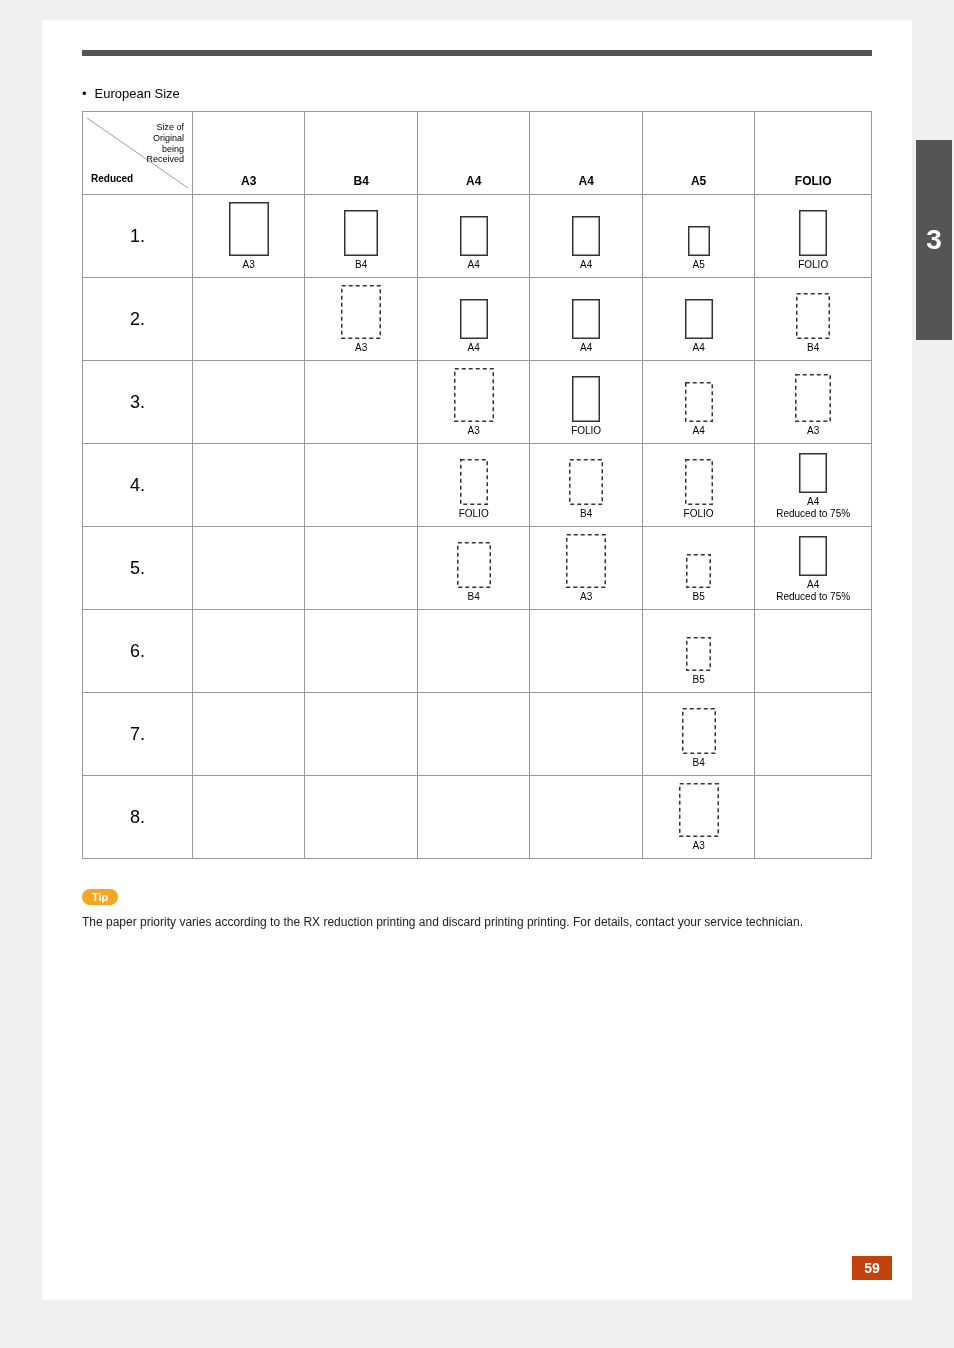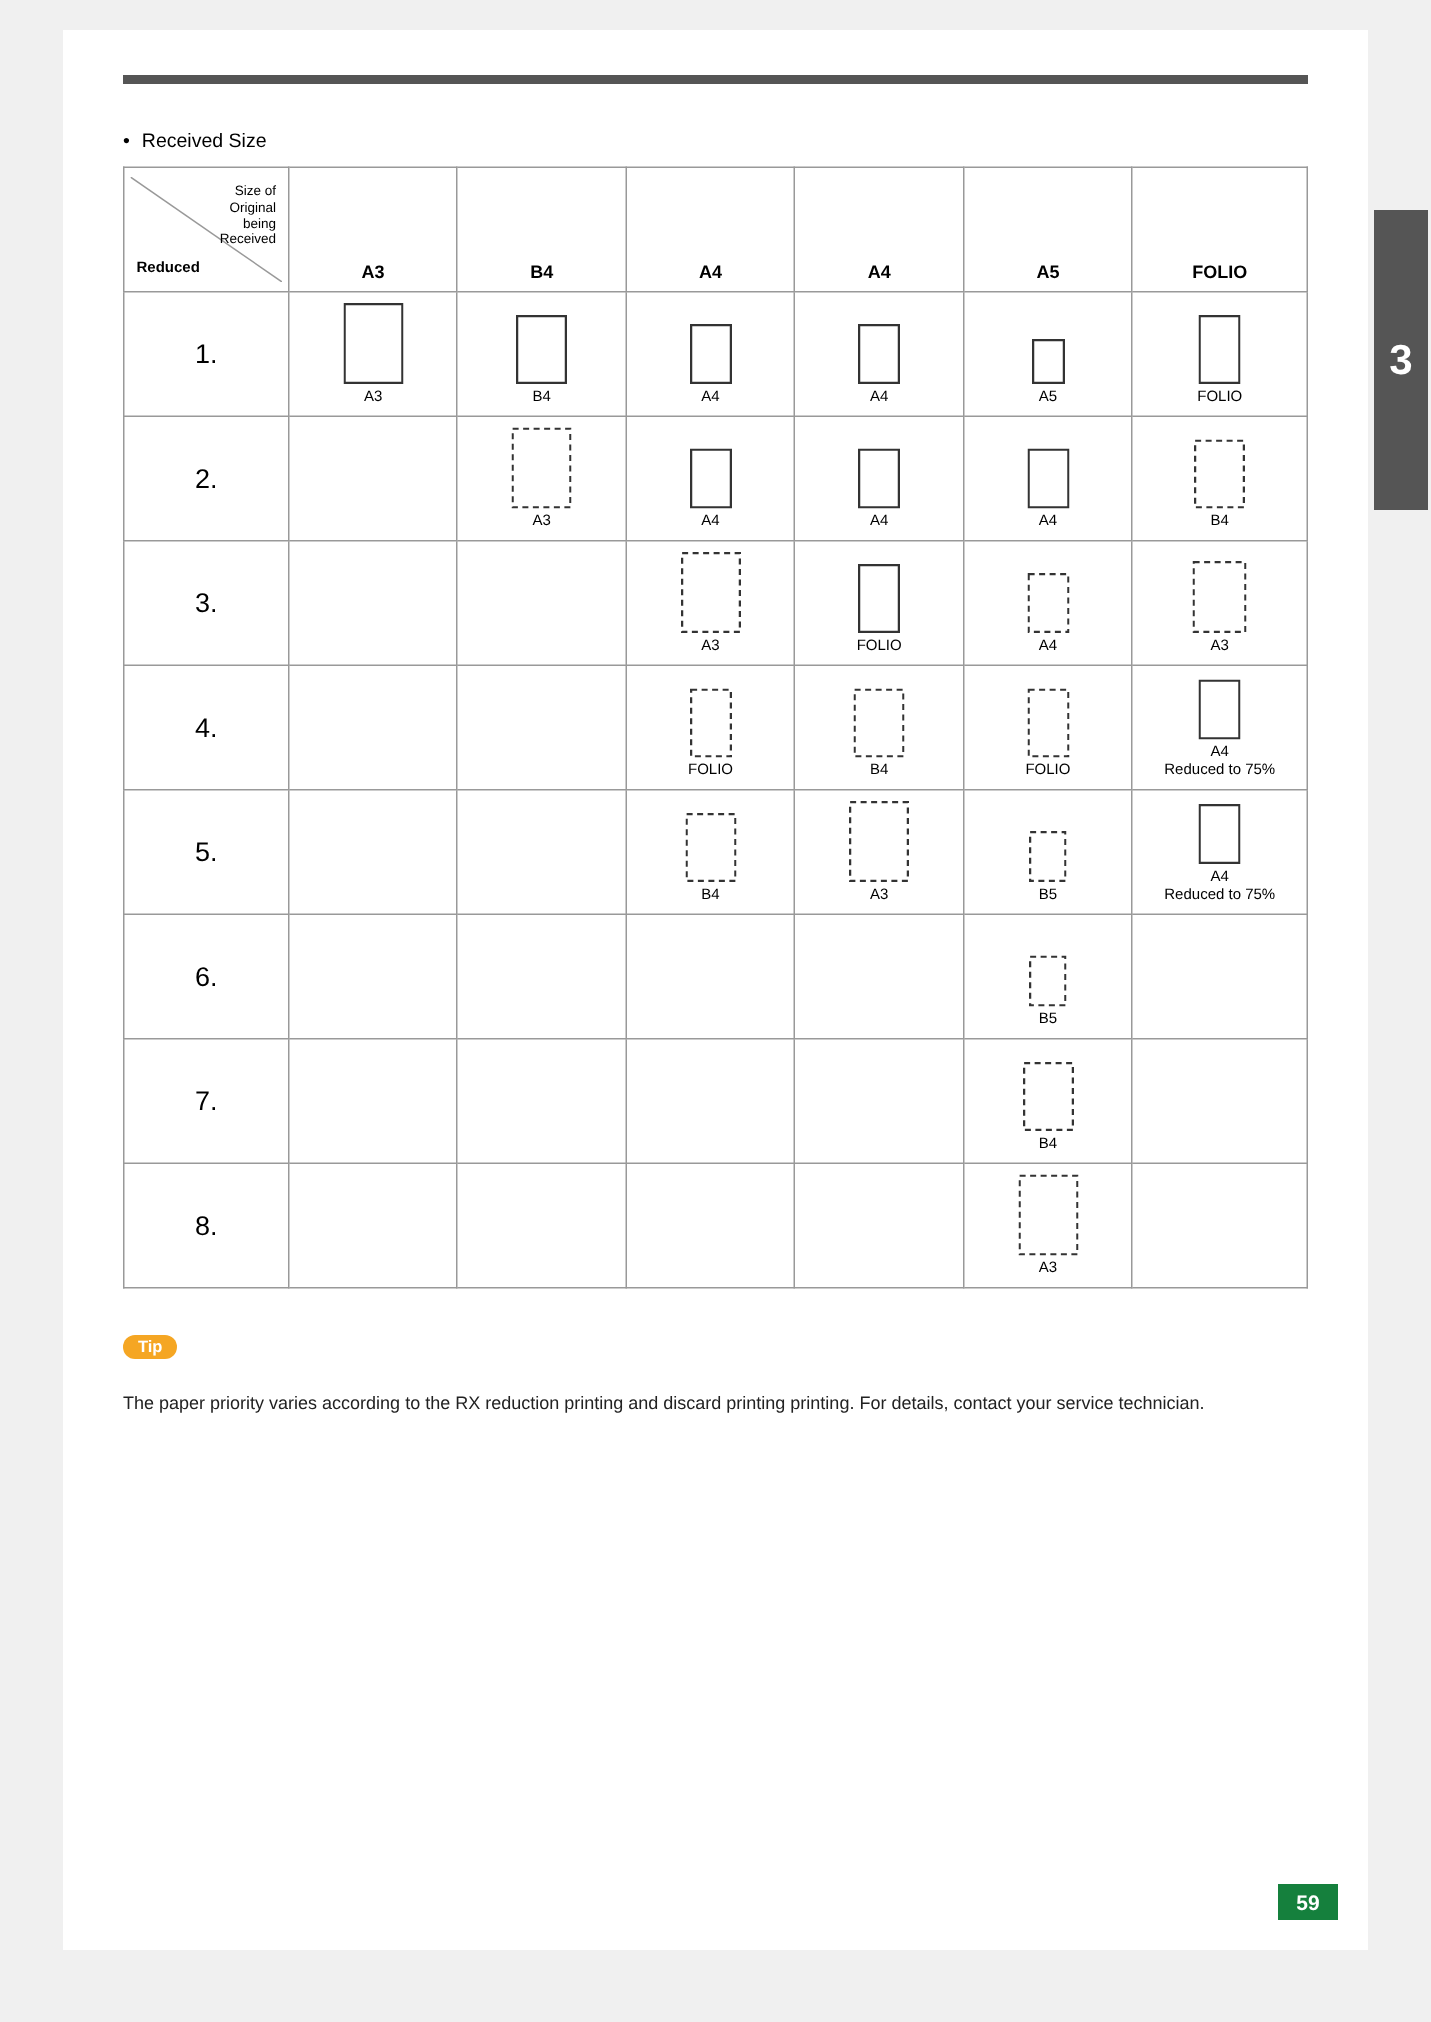--- a/index.html
+++ b/index.html
@@ -53,21 +53,21 @@
     .col-header {
       vertical-align: bottom;
       text-align: center;
       padding-bottom: 6px;
     }
 
     .tip-section {
       margin-top: 30px;
       display: flex;
       flex-direction: column;
-      gap: 20px;
+      gap: 8px;
     }
     .tip-badge {
       display: inline-block;
       background: #f5a623;
       color: #fff;
       font-size: 11px;
       font-weight: bold;
       padding: 2px 10px;
       border-radius: 10px;
     }
@@ -91,21 +91,21 @@
       color: #fff;
       font-size: 28px;
       font-weight: bold;
     }
 
     
     .page-number {
       position: absolute;
       bottom: 20px;
       right: 20px;
-      background: #15803d;
+      background: #c2410c;
       color: #fff;
       font-size: 14px;
       font-weight: bold;
       padding: 4px 12px;
       min-width: 40px;
       text-align: center;
     }
 
     
     .corner-cell {
@@ -142,21 +142,21 @@
     }
   </style>
 </head>
 <body>
 
 <div class="page">
   <div class="top-bar"></div>
 
   <div class="section-header">
     <span class="bullet">•</span>
-    <span>Received Size</span>
+    <span>European Size</span>
   </div>
 
   <table class="table-container">
     <thead>
       <tr>
         <td class="corner-cell">
           <div class="corner-inner">
             <svg class="corner-line" viewBox="0 0 110 70" preserveAspectRatio="none" style="position:absolute;top:0;left:0;width:100%;height:100%;">
               <line x1="0" y1="0" x2="110" y2="70" stroke="#999" stroke-width="1"></line>
             </svg>

